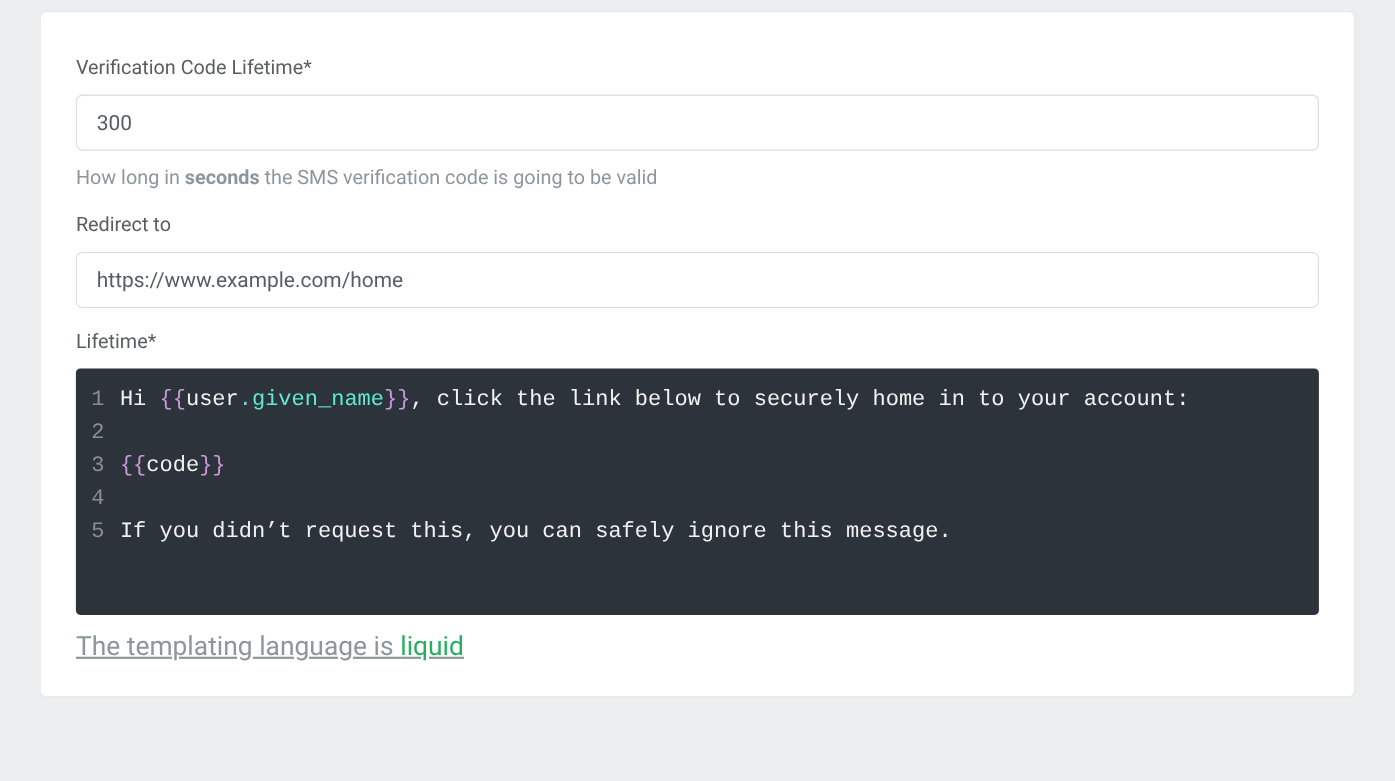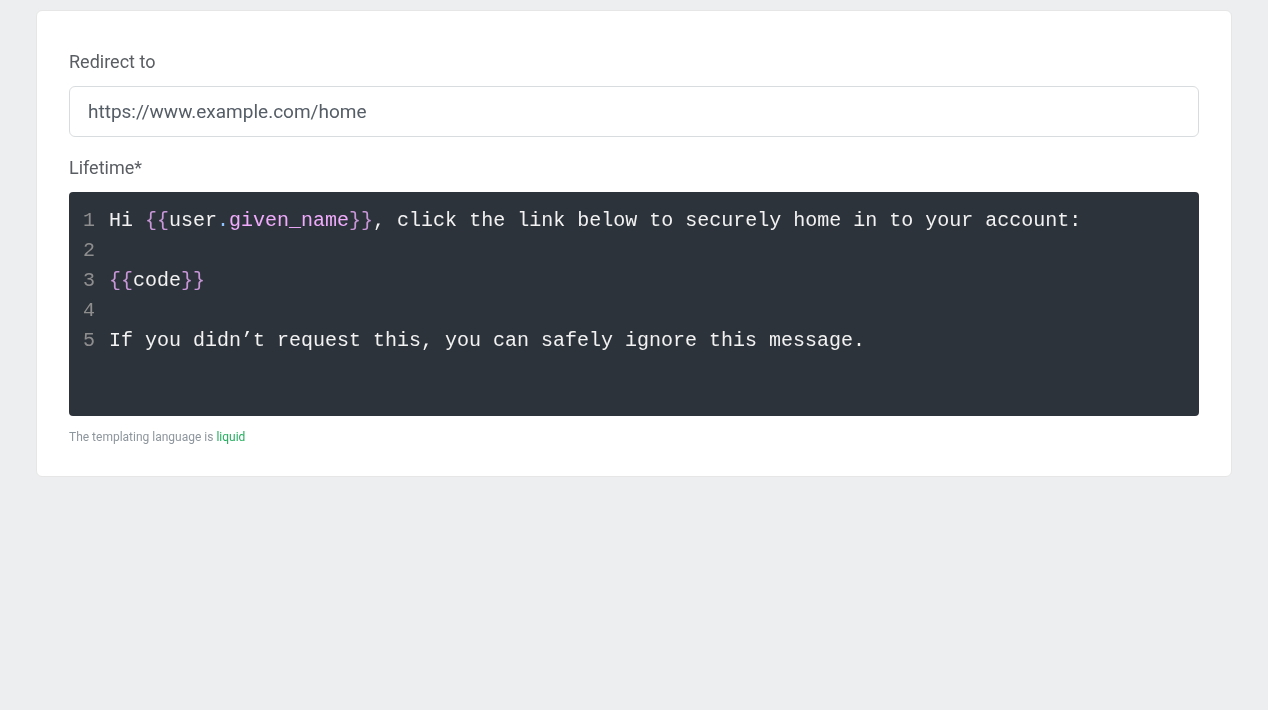--- a/index.html
+++ b/index.html
@@ -6,33 +6,40 @@
   .card{background:#fff;border:1px solid #e6e6e6;border-radius:6px;margin:10px 36px 0 36px;padding:40px 32px 28px 32px;box-sizing:border-box;}
   .field-label{font-size:18px;color:#5a5e63;margin-bottom:14px;}
   .text-input{width:100%;box-sizing:border-box;border:1px solid #d9dcde;border-radius:6px;padding:13px 18px;font-size:19px;color:#555d66;font-family:inherit;outline:none;}
   .hint{font-size:18px;color:#8e969d;margin-top:14px;margin-bottom:22px;}
   .hint strong{color:#8e969d;font-weight:700;}
   .editor{background:#2d333b;border-radius:4px;padding:14px 0 60px 0;font-family:Consolas,Menlo,Monaco,"Liberation Mono","Courier New",monospace;font-size:20px;line-height:30px;margin-top:12px;margin-bottom:14px;overflow:hidden;}
   .editor .line{display:flex;align-items:flex-start;}
   .editor .gutter{width:40px;text-align:center;color:#8e8e8e;flex-shrink:0;user-select:none;}
   .editor .code{flex:1;color:#f2f2f2;white-space:pre-wrap;padding-right:20px;}
   .tok-brace{color:#c897d8;}
-  .tok-prop{color:#f0abfc;}
+  .tok-prop{color:#5eead4;}
   .tok-dot{color:#8ec3ff;}
-  .footnote{font-size:12px;color:#8e969d;}
+  .footnote{font-size:24px;color:#8e969d;text-decoration:underline;}
   .footnote a{color:#27ae60;text-decoration:none;}
   .actions{display:flex;justify-content:flex-end;margin-top:50px;}
   .btn-save{background:#27ae60;color:#fff;border:none;border-radius:5px;padding:14px 24px;font-size:18px;cursor:pointer;}
   .section{margin-bottom:4px;}
 </style>
 </head>
 <body>
 
 <div class="card">
 
+  <div class="section">
+    <div class="field-label">Verification Code Lifetime*</div>
+    <input type="text" class="text-input" value="300" style="">
+    <div class="hint">
+      <span>How long in </span><strong>seconds</strong><span> the SMS verification code is going to be valid</span>
+    </div>
+  </div>
 
   <div class="section">
     <div class="field-label">Redirect to</div>
     <input type="text" class="text-input" value="https://www.example.com/home" style="">
   </div>
 
   <div class="section" style="margin-top:20px">
     <div class="field-label">Lifetime*</div>
     <div class="editor" id="editor">
         <div class="line">

